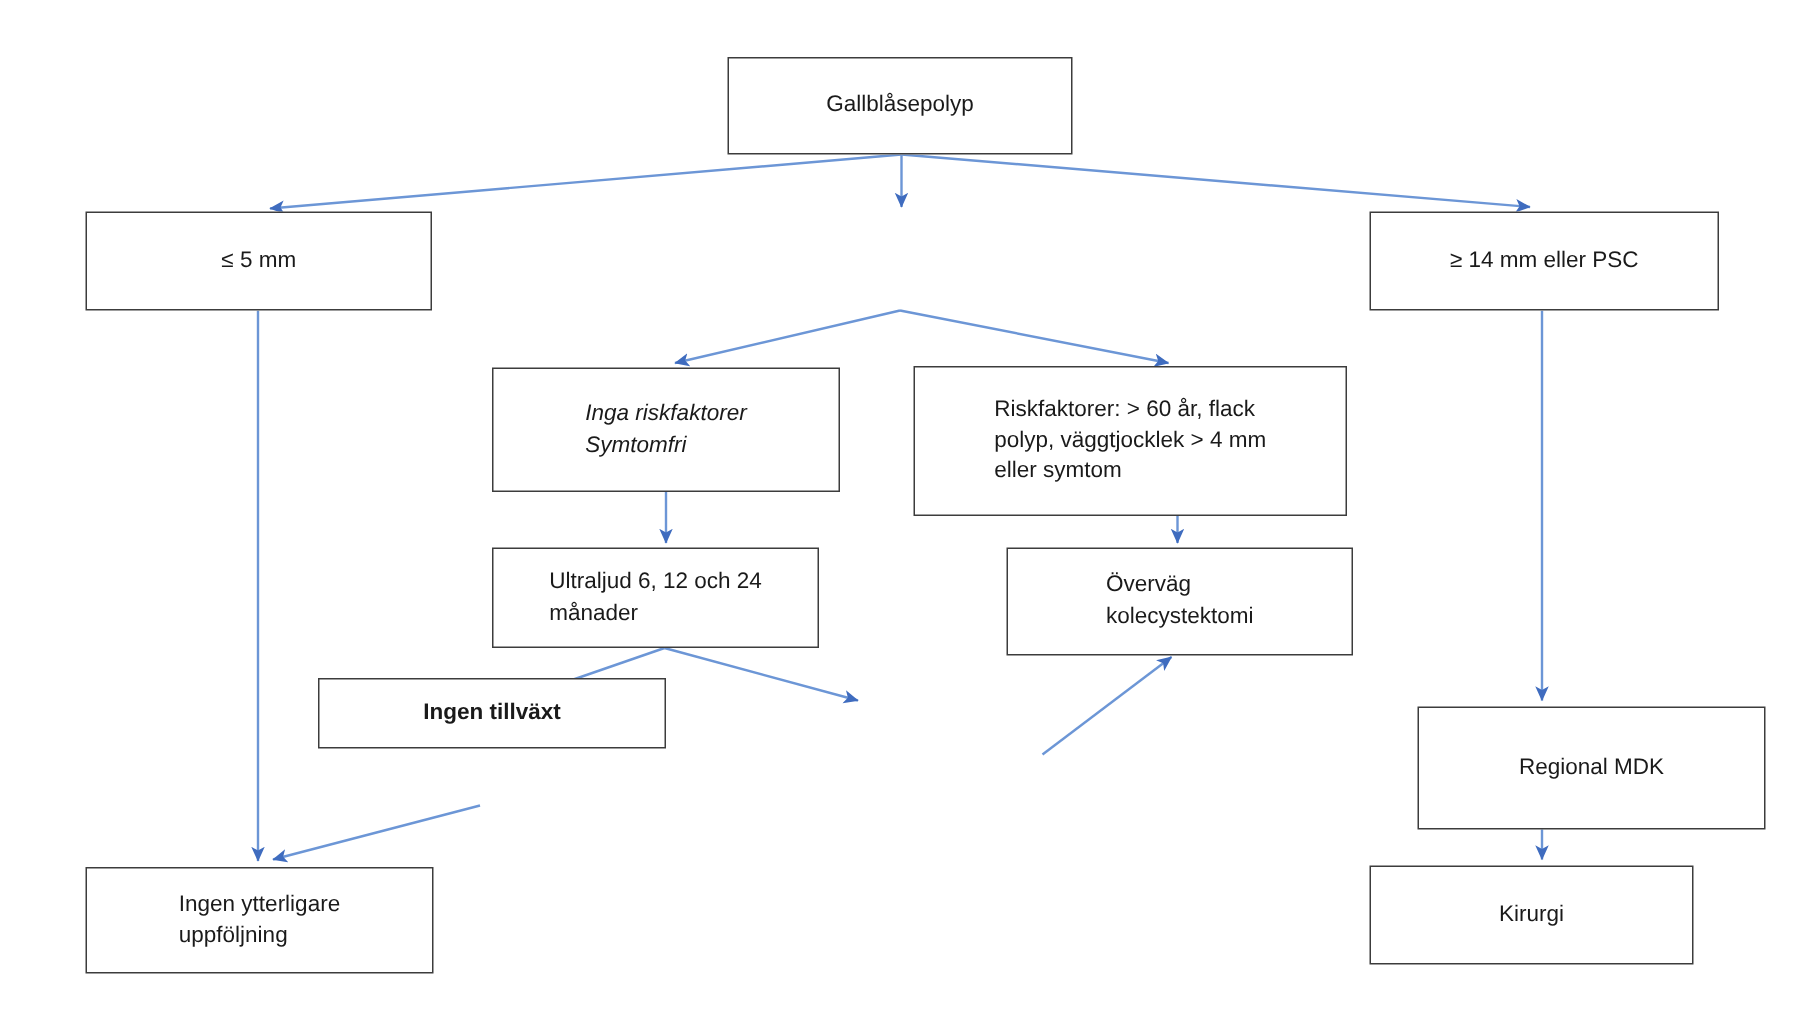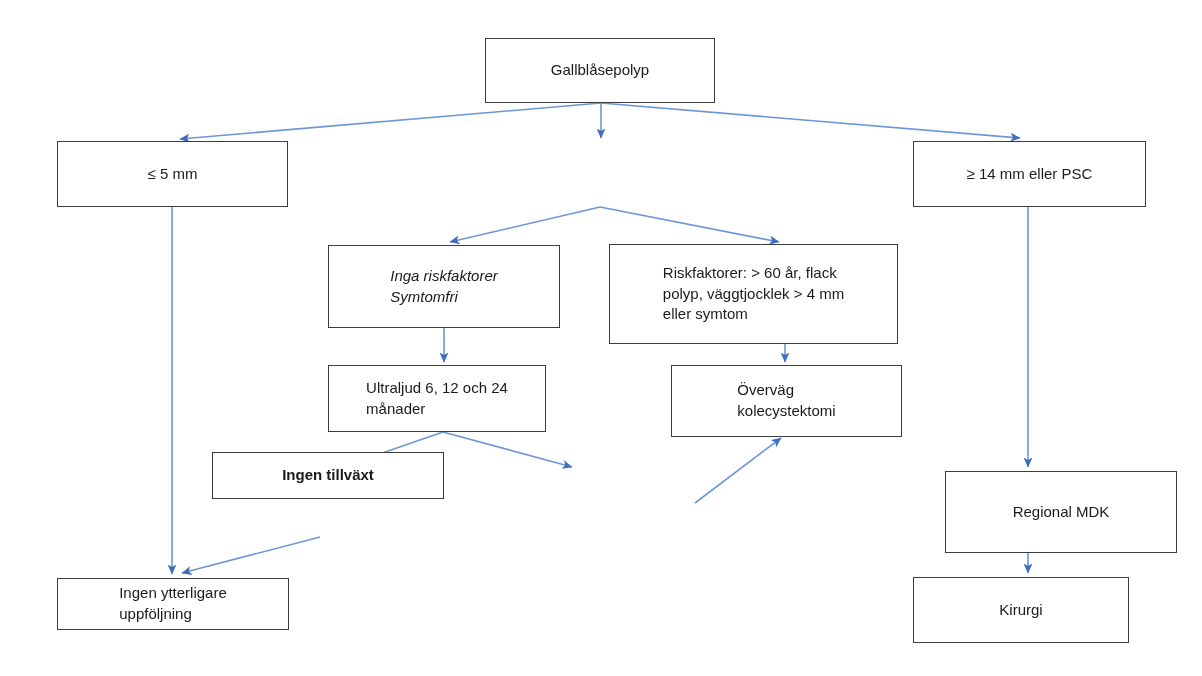--- a/index.html
+++ b/index.html
@@ -76,17 +76,17 @@
 Symtomfri</div>
   <div class="node" style="left:609px; top:244px; width:289px; height:100px;">Riskfaktorer: &gt; 60 år, flack
 polyp, väggtjocklek &gt; 4 mm
 eller symtom</div>
   <div class="node" style="left:328px; top:365px; width:218px; height:67px;">Ultraljud 6, 12 och 24
 månader</div>
   <div class="node" style="left:671px; top:365px; width:231px; height:72px;">Överväg
 kolecystektomi</div>
   <div class="node" style="left:212px; top:452px; width:232px; height:47px;font-weight:bold;">Ingen tillväxt</div>
   <div class="node" style="left:913px; top:471px; width:232px; height:82px;margin-left:32px;">Regional MDK</div>
-  <div class="node" style="left:57px;  top:578px; width:232px; height:52px;">Ingen ytterligare
+  <div class="node" style="left:57px;  top:578px; width:232px; height:71px;">Ingen ytterligare
 uppföljning</div>
   <div class="node" style="left:913px; top:577px; width:216px; height:66px;">Kirurgi</div>
 
 </div>
 
 </body></html>

